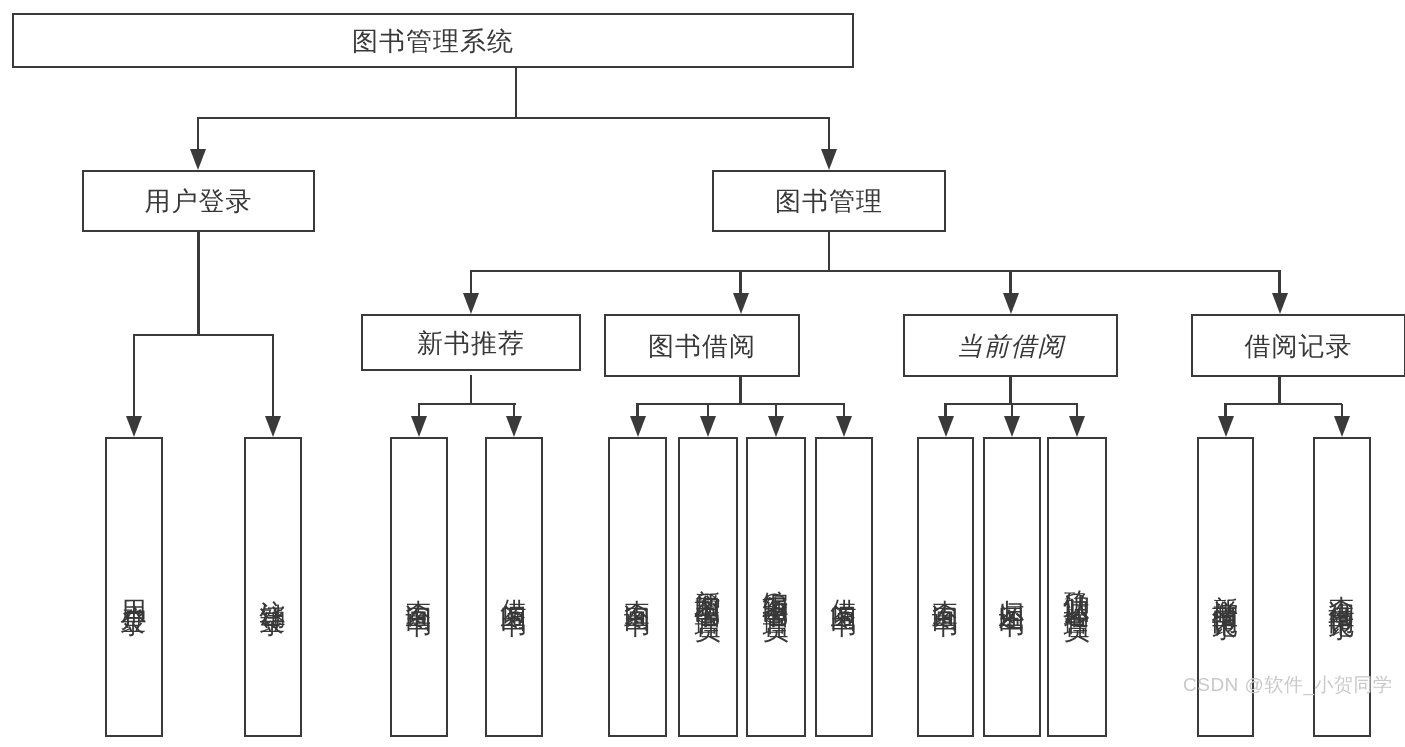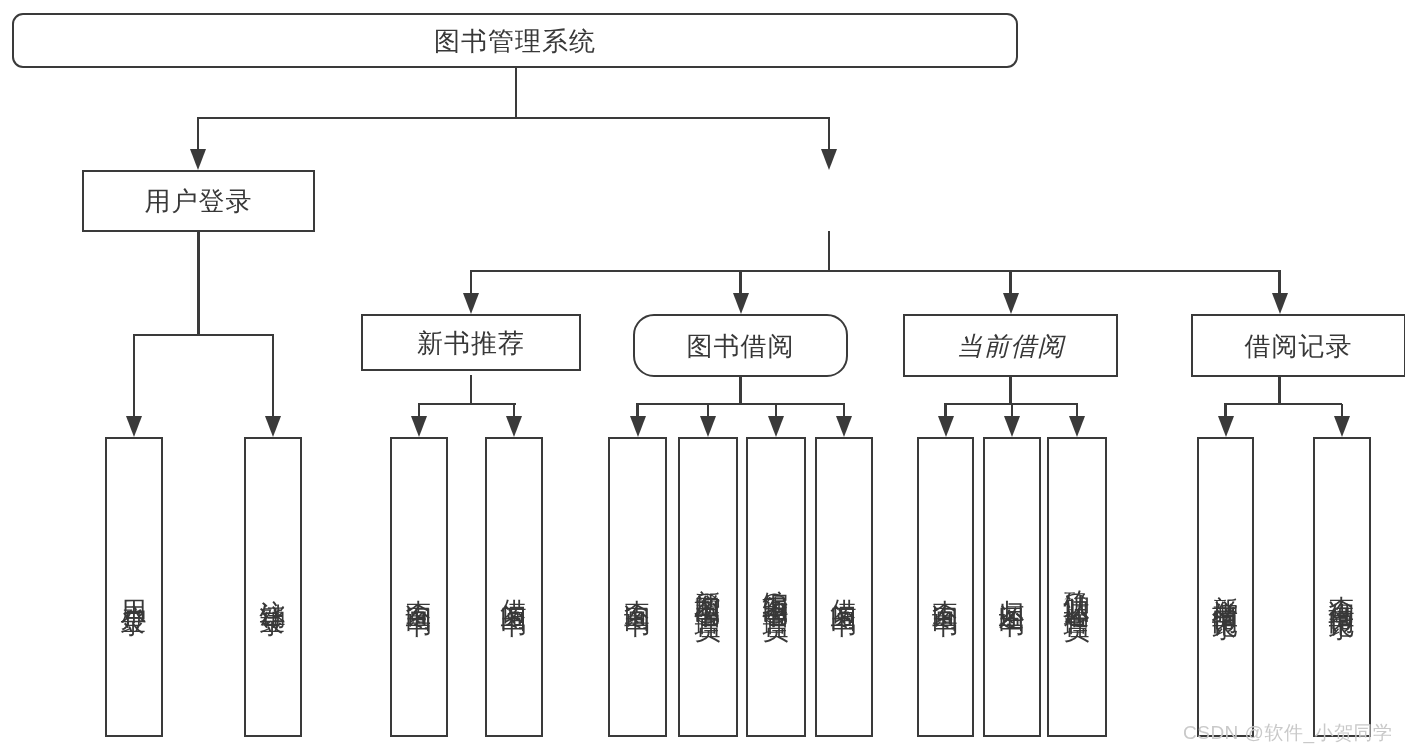--- a/index.html
+++ b/index.html
@@ -39,63 +39,64 @@
   .hline{position:absolute;height:2.5px;background:var(--line);}
   .vline{position:absolute;width:2.5px;background:var(--line);}
   .arw{
     position:absolute;width:0;height:0;
     border-left:8px solid transparent;
     border-right:8px solid transparent;
     border-top:21px solid var(--line);
   }
   .watermark{
     position:absolute;
-    left:1183px;top:720px;
+    left:1183px;top:672px;
     font-size:19px;
     letter-spacing:0.5px;
     color:var(--watermark);
     z-index:5;
   }
 </style>
 </head>
 <body>
 
 <div id="canvas">
 
-  <div class="box" style="left:12px;top:13px;width:1006px;height:55px;border-radius:11px;">图书管理系统</div>
+  <div class="box" style="left:12px;top:13px;width:842px;height:55px;">图书管理系统</div>
 
   <div class="vline" style="left:514.75px;top:66px;height:53px;"></div>
   <div class="hline" style="left:196.75px;top:116.5px;width:633.5px;"></div>
   <div class="vline" style="left:196.75px;top:118px;height:33px;"></div>
   <div class="arw" style="left:190px;top:149px;"></div>
   <div class="vline" style="left:827.75px;top:118px;height:33px;"></div>
   <div class="arw" style="left:821px;top:149px;"></div>
 
   <div class="box" style="left:82px;top:170px;width:233px;height:62px;">用户登录</div>
+  <div class="box" style="left:712px;top:170px;width:234px;height:62px;">图书管理</div>
 
   <div class="vline" style="left:197.25px;top:231px;height:105px;"></div>
   <div class="hline" style="left:132.75px;top:333.5px;width:141.5px;"></div>
   <div class="vline" style="left:132.75px;top:335px;height:82px;"></div>
   <div class="arw" style="left:126px;top:416px;"></div>
   <div class="vline" style="left:271.75px;top:335px;height:82px;"></div>
   <div class="arw" style="left:265px;top:416px;"></div>
 
   <div class="vline" style="left:827.75px;top:231px;height:41px;"></div>
   <div class="hline" style="left:469.75px;top:269.5px;width:811px;"></div>
   <div class="vline" style="left:469.75px;top:271px;height:23px;"></div>
   <div class="arw" style="left:463px;top:293px;"></div>
   <div class="vline" style="left:739.25px;top:271px;height:23px;"></div>
   <div class="arw" style="left:732.5px;top:293px;"></div>
   <div class="vline" style="left:1009.25px;top:271px;height:23px;"></div>
   <div class="arw" style="left:1002.5px;top:293px;"></div>
   <div class="vline" style="left:1278.25px;top:271px;height:23px;"></div>
   <div class="arw" style="left:1271.5px;top:293px;"></div>
 
   <div class="box" style="left:361px;top:314px;width:220px;height:57px;">新书推荐</div>
-  <div class="box" style="left:633px;top:314px;width:215px;height:63px;border-radius:21px;">图书借阅</div>
+  <div class="box" style="left:604px;top:314px;width:196px;height:63px;">图书借阅</div>
   <div class="box" style="left:903px;top:314px;width:215px;height:63px;font-style:italic;">当前借阅</div>
   <div class="box" style="left:1191px;top:314px;width:215px;height:63px;">借阅记录</div>
 
   <div class="vline" style="left:469.75px;top:375px;height:30px;"></div>
   <div class="hline" style="left:417.75px;top:402.5px;width:98px;"></div>
   <div class="vline" style="left:417.75px;top:404px;height:13px;"></div>
   <div class="arw" style="left:411px;top:416px;"></div>
   <div class="vline" style="left:512.75px;top:404px;height:13px;"></div>
   <div class="arw" style="left:506px;top:416px;"></div>
 

